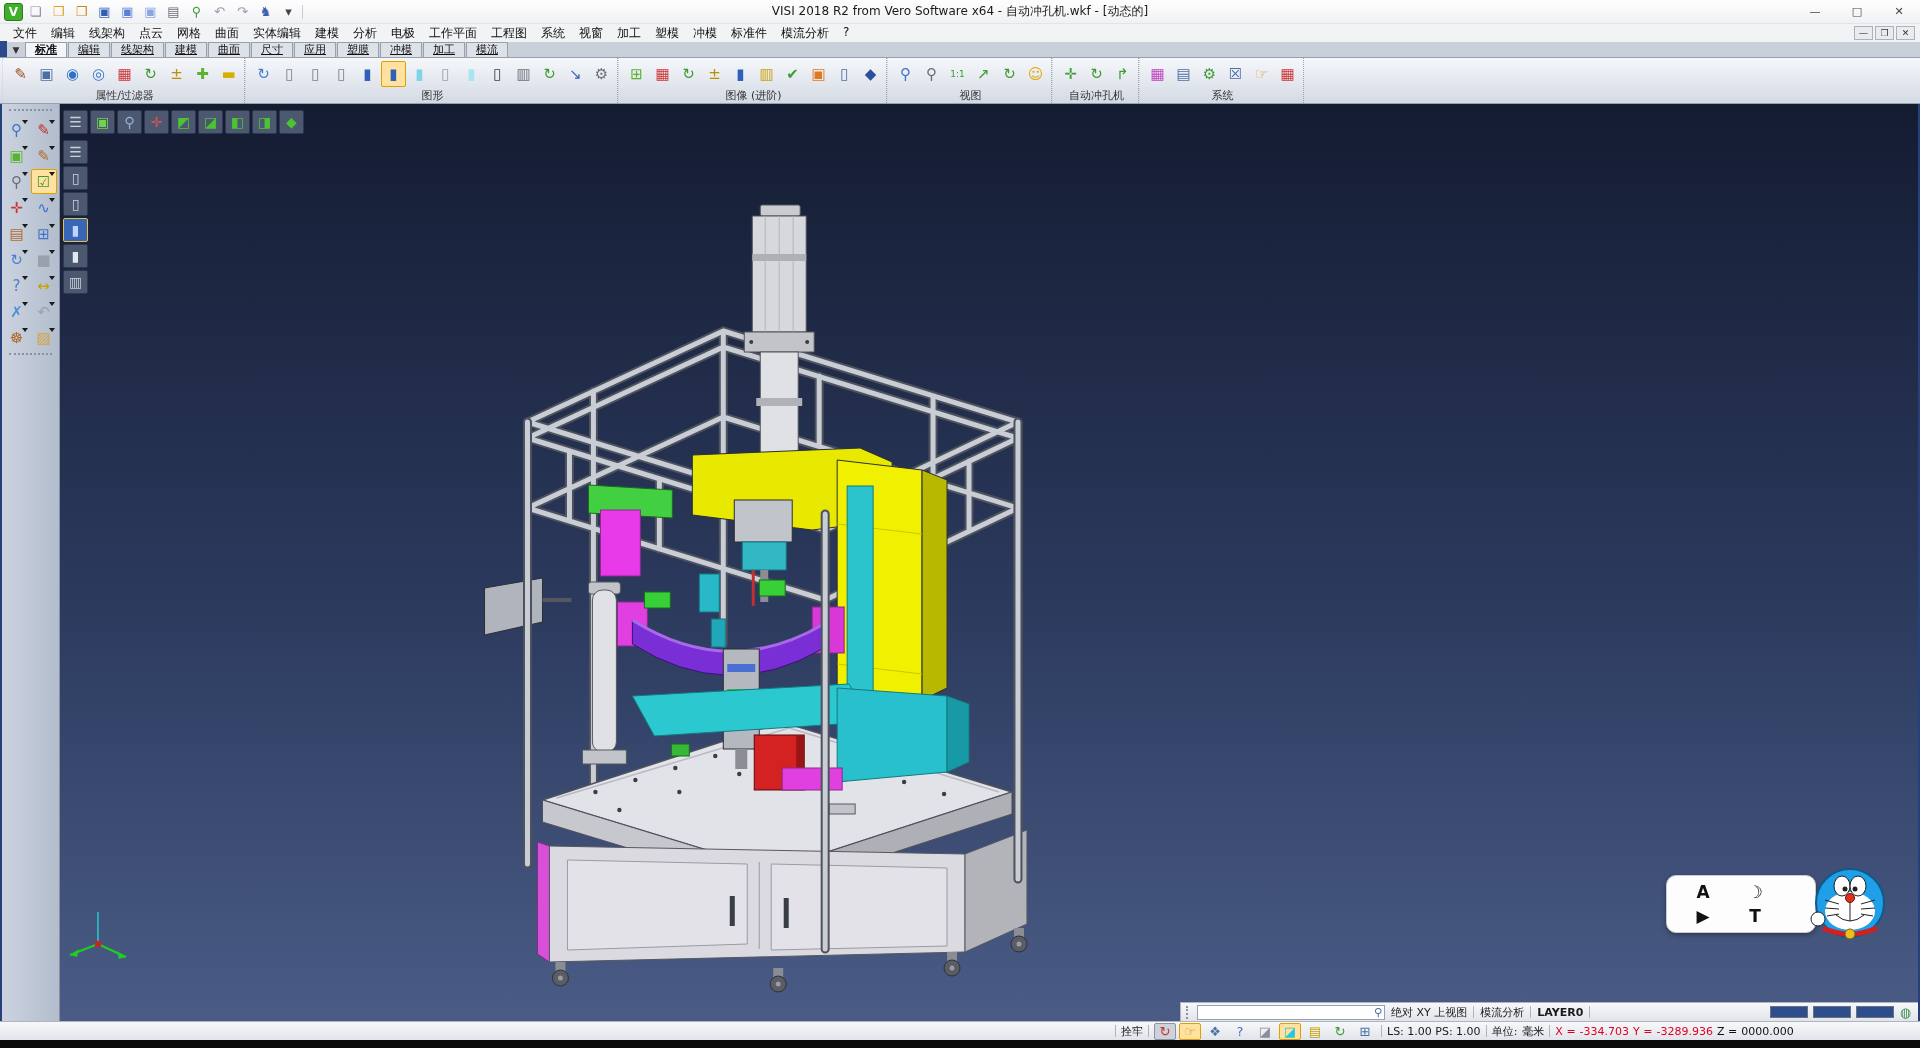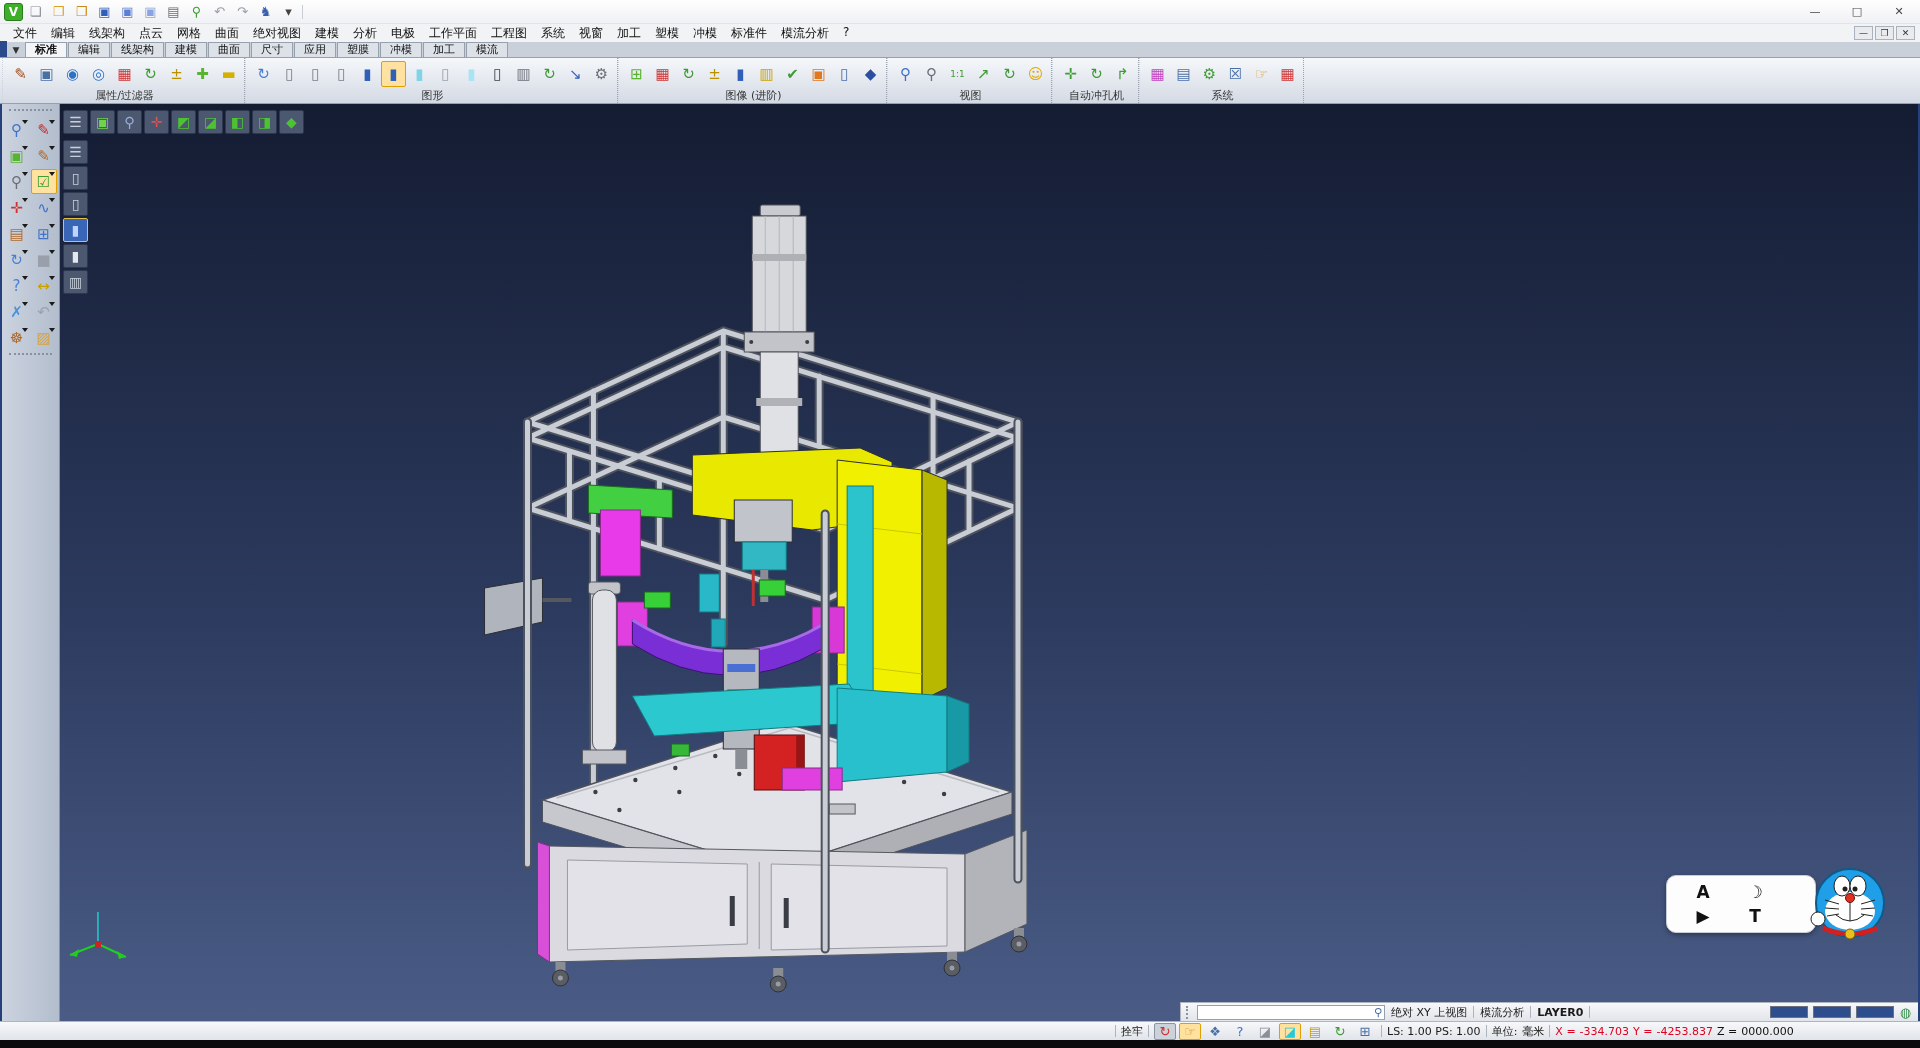--- a/index.html
+++ b/index.html
@@ -20,21 +20,21 @@
   
   .menubar{height:18px;display:flex;align-items:center;background:#f2f3f5;padding-left:6px;}
   .menu-item{padding:0 7px;font-size:12px;white-space:nowrap;}
   .doc-controls{margin-left:auto;display:flex;gap:2px;padding-right:5px;}
   .doc-btn{width:19px;height:14px;display:flex;align-items:center;justify-content:center;font-size:9px;border:1px solid #aab2be;background:#e9ebef;color:#333;}
 
   
   .tabbar{height:16px;display:flex;align-items:flex-end;background:#c9d0da;border-bottom:1px solid #97a0ad;padding-left:0;font-size:11px;position:relative;}
   .tabbar::before{content:"";width:7px;height:16px;background:#2b4a8c;display:block;}
   .tab-drop{width:18px;height:15px;display:flex;align-items:center;justify-content:center;font-size:9px;color:#333;}
-  .tab{padding:0 9px;height:15px;line-height:14px;background:#dde1e8;border:1px solid #97a0ad;border-bottom:none;margin-right:1px;white-space:nowrap;}
+  .tab{padding:0 9px;height:15px;line-height:14px;background:#dde1e8;border:1px solid #97a0ad;border-bottom:none;margin-right:1px;white-space:nowrap;text-decoration:underline;}
   .tab.active{background:#f3f5f8;font-weight:bold;}
 
   
   .ribbon{height:46px;display:flex;background:linear-gradient(#f5f7fa,#d4dae4);border-bottom:1px solid #97a0ad;padding-left:2px;}
   .rgroup{display:flex;flex-direction:column;padding:1px 3px 0 5px;border-right:1px dotted #9aa2ae;border-left:1px dotted #cdd3dc;}
   .g-icons{display:flex;align-items:center;gap:1px;height:30px;}
   .ico{width:25px;height:26px;display:flex;align-items:center;justify-content:center;font-size:15px;line-height:1;border-radius:2px;border:1px solid transparent;}
   .ico span{white-space:nowrap;}
   .ico.selected{background:#ffe2a0;border:1px solid #e0a000;}
   .g-label{text-align:center;font-size:11px;color:#333;height:14px;line-height:13px;}
@@ -127,37 +127,38 @@
           <span style="color: rgb(154, 160, 171);">↷</span>
         </div>
         <div class="qicon">
           <span style="color: rgb(58, 95, 174);">♞</span>
         </div>
         <div class="qicon">
           <span style="color: rgb(68, 68, 68);">▾</span>
         </div>
       </div>
     <div class="qat-sep"></div>
+    <div class="title">VISI 2018 R2 from Vero Software x64 - 自动冲孔机.wkf - [动态的]</div>
     <div class="win-controls">
       <div class="win-btn">—</div>
       <div class="win-btn">□</div>
       <div class="win-btn">✕</div>
     </div>
   </div>
 
   <div class="menubar">
     <div style="display:flex">
 
     <div class="menu-item"><span>文件</span></div>
         <div class="menu-item"><span>编辑</span></div>
         <div class="menu-item"><span>线架构</span></div>
         <div class="menu-item"><span>点云</span></div>
         <div class="menu-item"><span>网格</span></div>
         <div class="menu-item"><span>曲面</span></div>
-        <div class="menu-item"><span>绝对视图</span></div>
+        <div class="menu-item"><span>实体编辑</span></div>
         <div class="menu-item"><span>建模</span></div>
         <div class="menu-item"><span>分析</span></div>
         <div class="menu-item"><span>电极</span></div>
         <div class="menu-item"><span>工作平面</span></div>
         <div class="menu-item"><span>工程图</span></div>
         <div class="menu-item"><span>系统</span></div>
         <div class="menu-item"><span>视窗</span></div>
         <div class="menu-item"><span>加工</span></div>
         <div class="menu-item"><span>塑模</span></div>
         <div class="menu-item"><span>冲模</span></div>
@@ -696,20 +697,20 @@
     <div class="vsep"></div>
     <span class="st-label">LS: 1.00 PS: 1.00</span>
     <div class="vsep"></div>
     <span class="st-label">单位:</span>
     <span class="st-label">毫米</span>
     <div class="vsep"></div>
     <div class="coords">
       <span class="coord-red">X =</span>
       <span class="coord-red">-334.703</span>
       <span class="coord-red">Y =</span>
-      <span class="coord-red">-4253.837</span>
+      <span class="coord-red">-3289.936</span>
       <span class="coord-z">Z =</span>
       <span class="coord-z">0000.000</span>
     </div>
   </div>
 
   <div class="taskbar-strip"></div>
 </div>
 
 </body></html>

